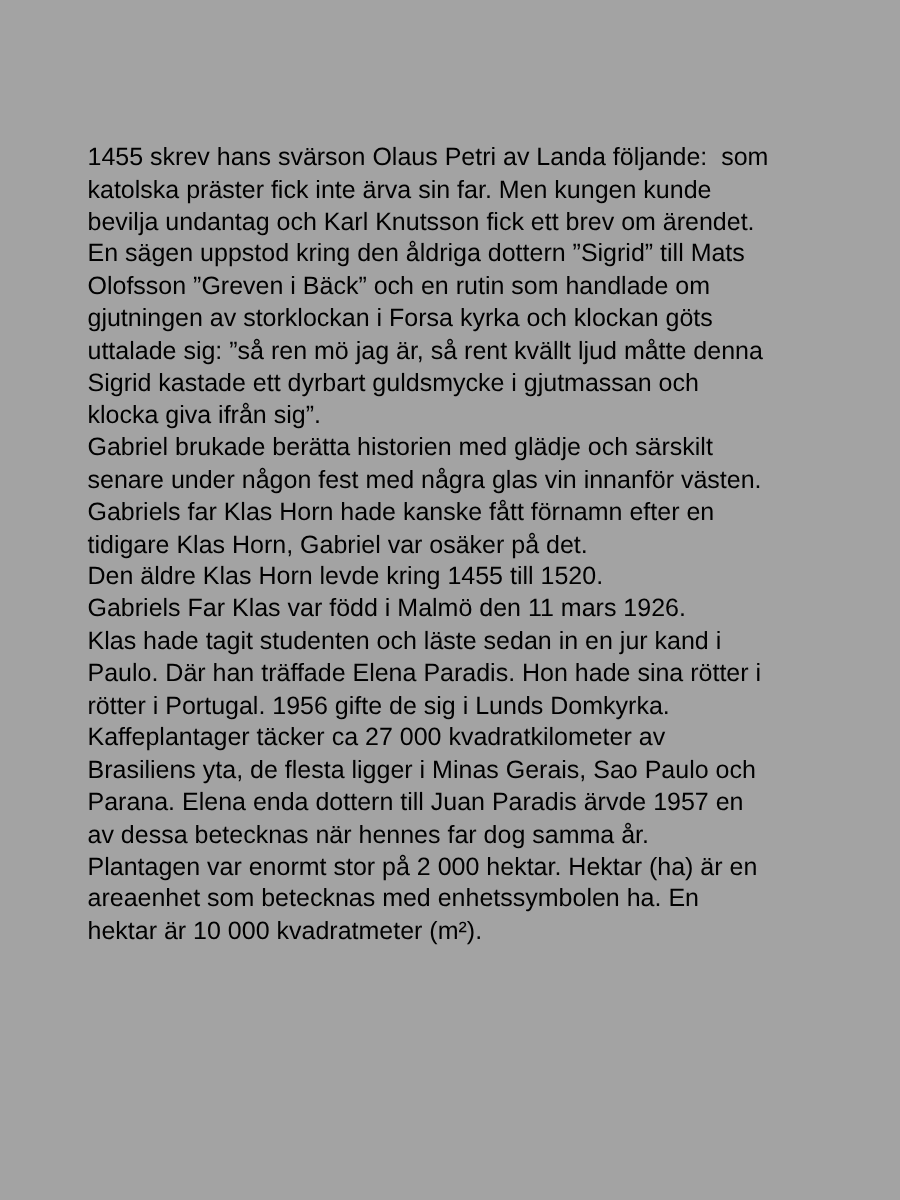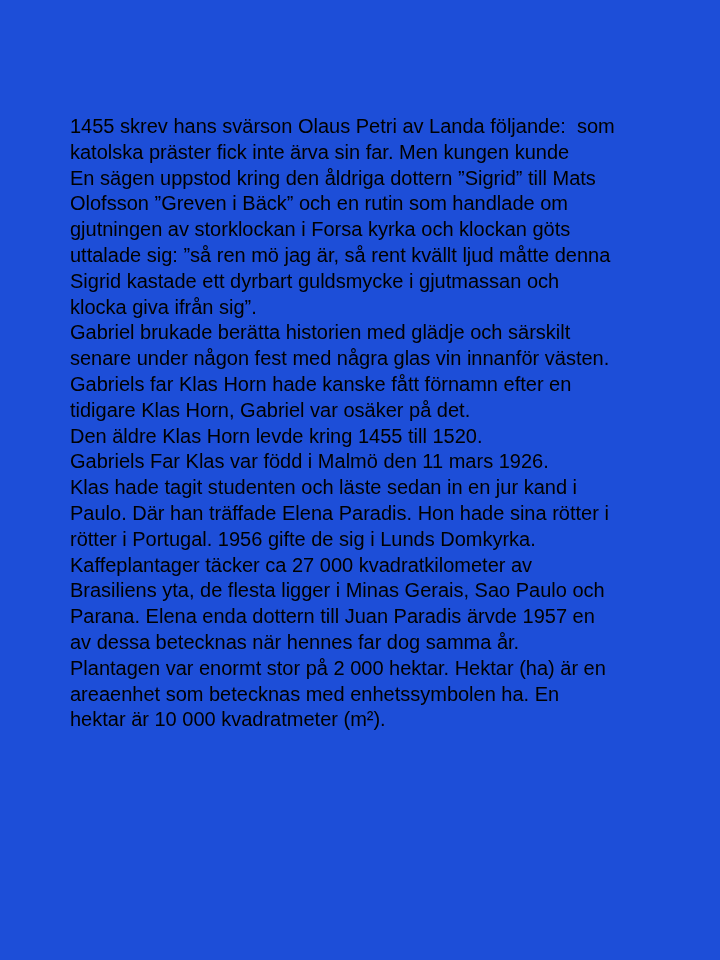--- a/index.html
+++ b/index.html
@@ -4,21 +4,21 @@
 <style>
   html, body {
     margin: 0;
     padding: 0;
     background: #ffffff;
   }
   .page {
     position: relative;
     width: 720px;
     height: 960px;
-    background: #1d4ed8;
+    background: #a3a3a3;
     overflow: hidden;
     font-family: "Liberation Sans", sans-serif;
   }
   .text-block {
     position: absolute;
     left: 70px;
     top: 114px;
     width: 600px;
     color: #000000;
     font-size: 20px;
@@ -30,20 +30,21 @@
     height: 25.8px;
   }
 </style>
 </head>
 <body>
 
 <div class="page">
   <div class="text-block">
       <div class="text-line">1455 skrev hans svärson Olaus Petri av Landa följande:  som</div>
       <div class="text-line">katolska präster fick inte ärva sin far. Men kungen kunde</div>
+      <div class="text-line">bevilja undantag och Karl Knutsson fick ett brev om ärendet.</div>
       <div class="text-line">En sägen uppstod kring den åldriga dottern ”Sigrid” till Mats</div>
       <div class="text-line">Olofsson ”Greven i Bäck” och en rutin som handlade om</div>
       <div class="text-line">gjutningen av storklockan i Forsa kyrka och klockan göts</div>
       <div class="text-line">uttalade sig: ”så ren mö jag är, så rent kvällt ljud måtte denna</div>
       <div class="text-line">Sigrid kastade ett dyrbart guldsmycke i gjutmassan och</div>
       <div class="text-line">klocka giva ifrån sig”.</div>
       <div class="text-line">Gabriel brukade berätta historien med glädje och särskilt</div>
       <div class="text-line">senare under någon fest med några glas vin innanför västen.</div>
       <div class="text-line">Gabriels far Klas Horn hade kanske fått förnamn efter en</div>
       <div class="text-line">tidigare Klas Horn, Gabriel var osäker på det.</div>

